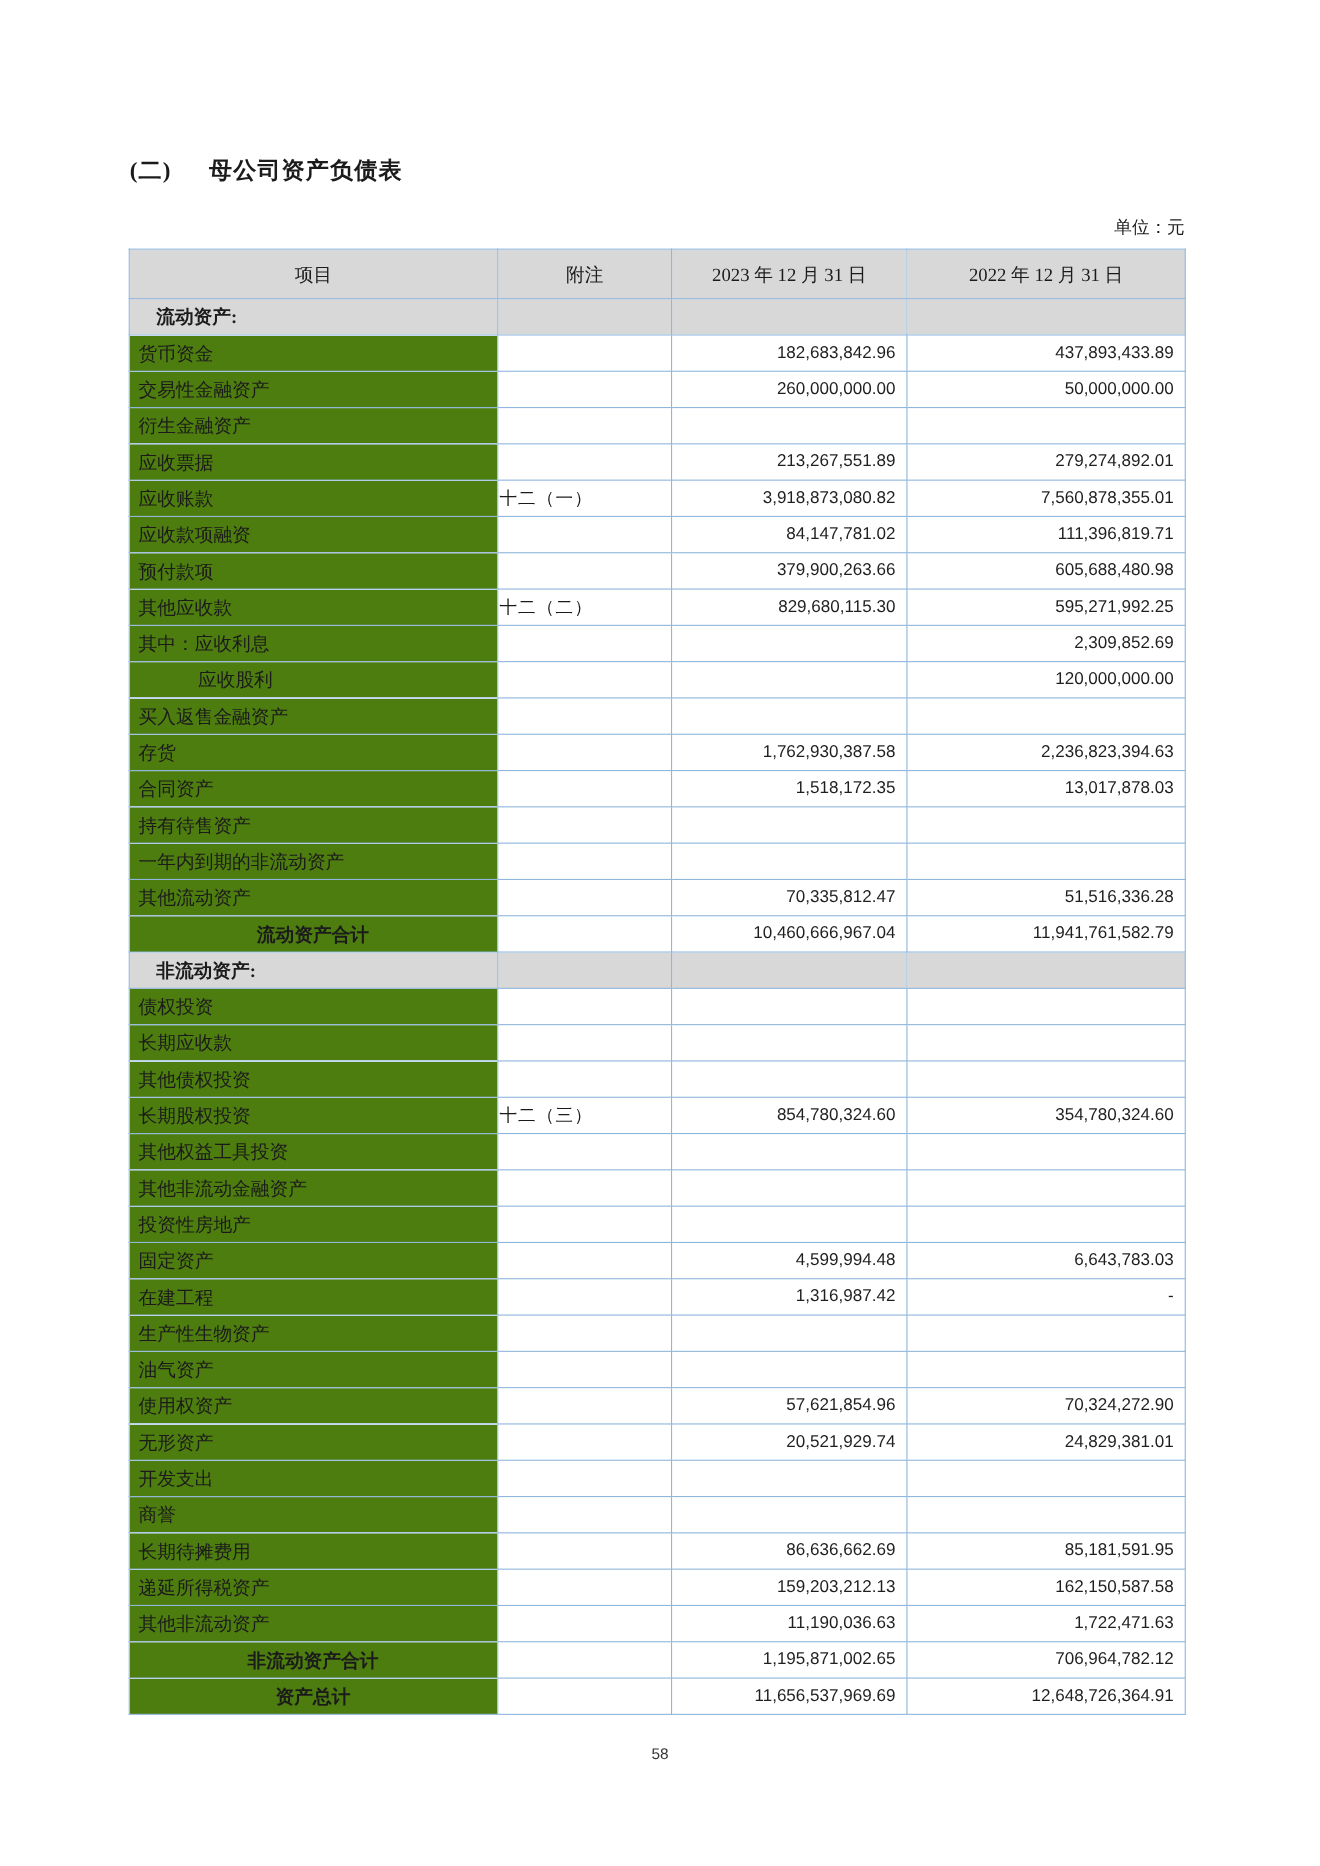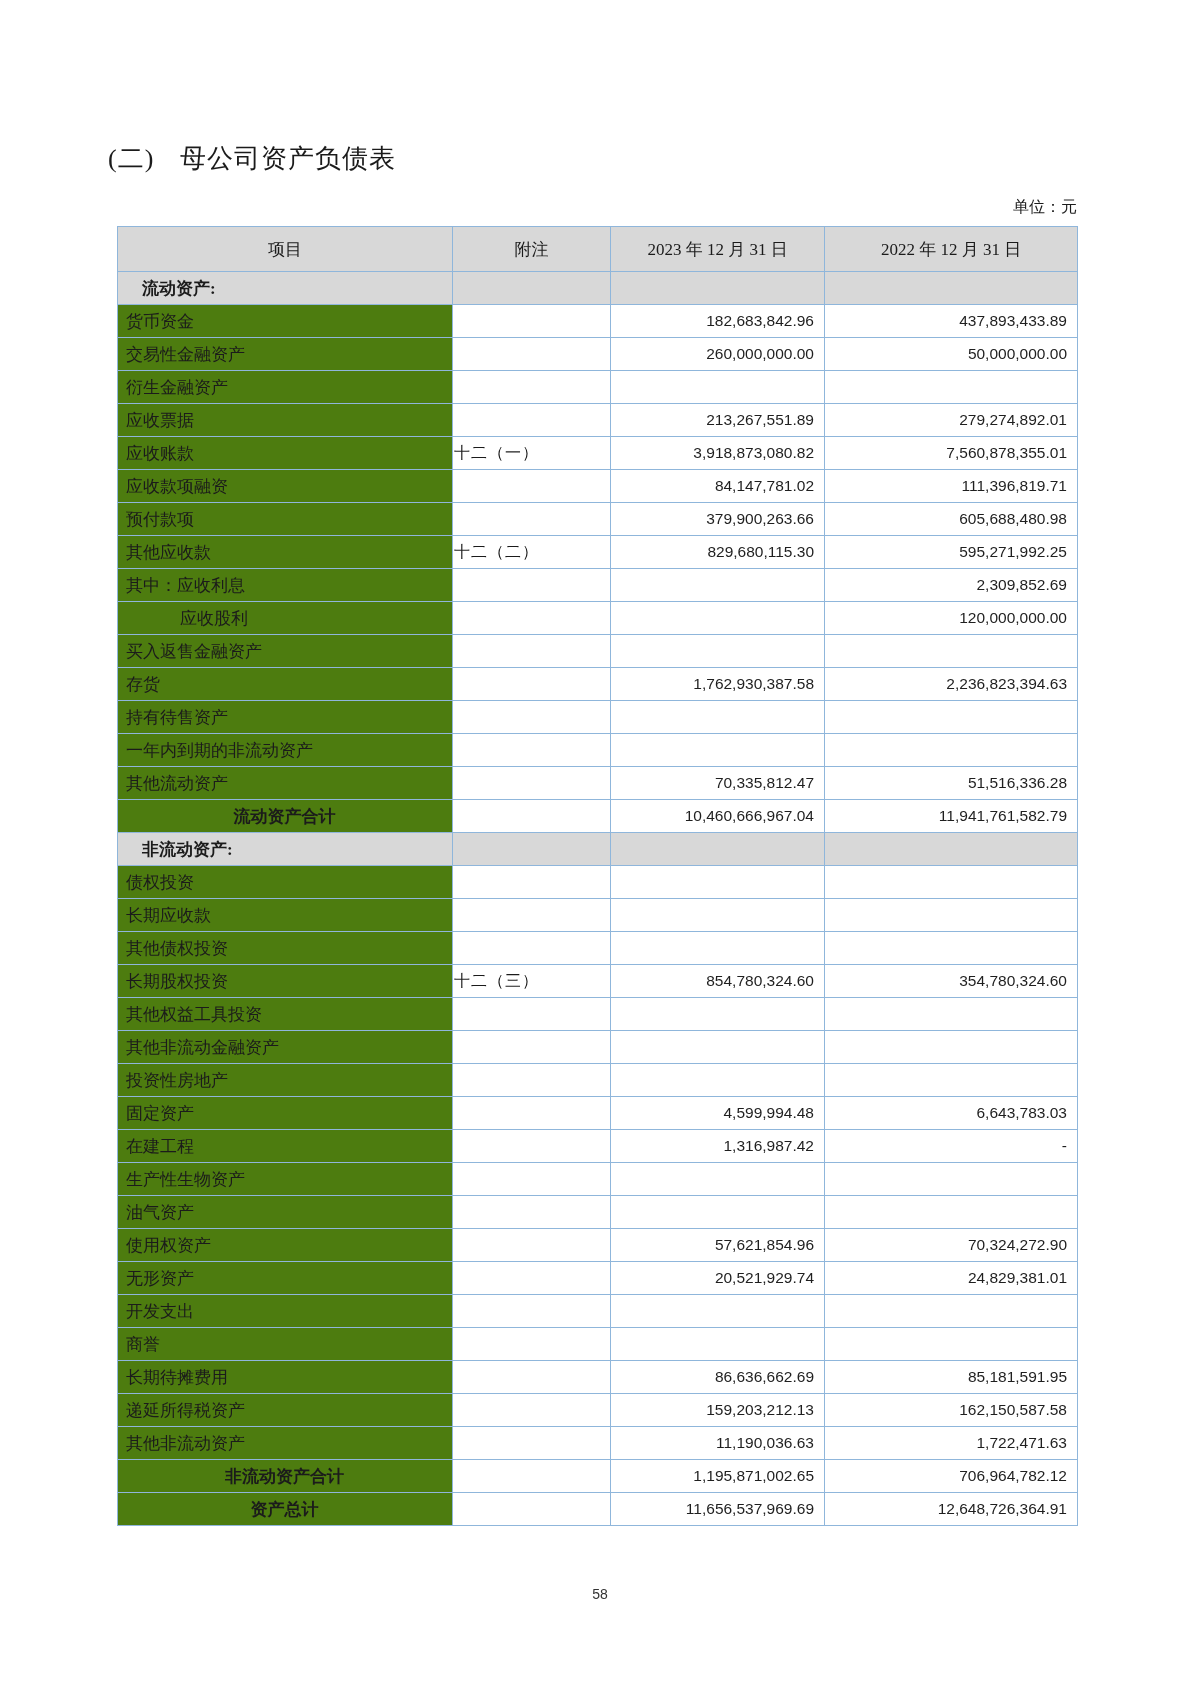--- a/index.html
+++ b/index.html
@@ -5,22 +5,22 @@
   html,body { margin:0; padding:0; }
   body {
     width:1200px; height:1696px;
     background:#ffffff;
     font-family:"Liberation Serif","DejaVu Serif",serif;
     color:#1b1b1b;
     position:relative;
     overflow:hidden;
   }
   .doc-title {
-    position:absolute; top:141px; left:108px;
-    font-size:26px; font-weight:normal; letter-spacing:1px;
+    position:absolute; top:141px; left:118px;
+    font-size:21px; font-weight:bold; letter-spacing:1px;
     white-space:nowrap;
   }
   .doc-title .sec-label { display:inline-block; min-width:72px; }
   .unit-line {
     position:absolute; top:197px; left:117px; width:960px;
     text-align:right; font-size:16px;
   }
   table.balance-sheet {
     position:absolute; top:226px; left:117px;
     width:960px; border-collapse:collapse; table-layout:fixed;
@@ -161,20 +161,26 @@
         <td class="val"></td>
         <td class="val"></td>
       </tr>
       <tr class="row-data">
         <td class="item">存货</td>
         <td class="note"></td>
         <td class="val">1,762,930,387.58</td>
         <td class="val">2,236,823,394.63</td>
       </tr>
       <tr class="row-data">
+        <td class="item">合同资产</td>
+        <td class="note"></td>
+        <td class="val">1,518,172.35</td>
+        <td class="val">13,017,878.03</td>
+      </tr>
+      <tr class="row-data">
         <td class="item">持有待售资产</td>
         <td class="note"></td>
         <td class="val"></td>
         <td class="val"></td>
       </tr>
       <tr class="row-data">
         <td class="item">一年内到期的非流动资产</td>
         <td class="note"></td>
         <td class="val"></td>
         <td class="val"></td>

